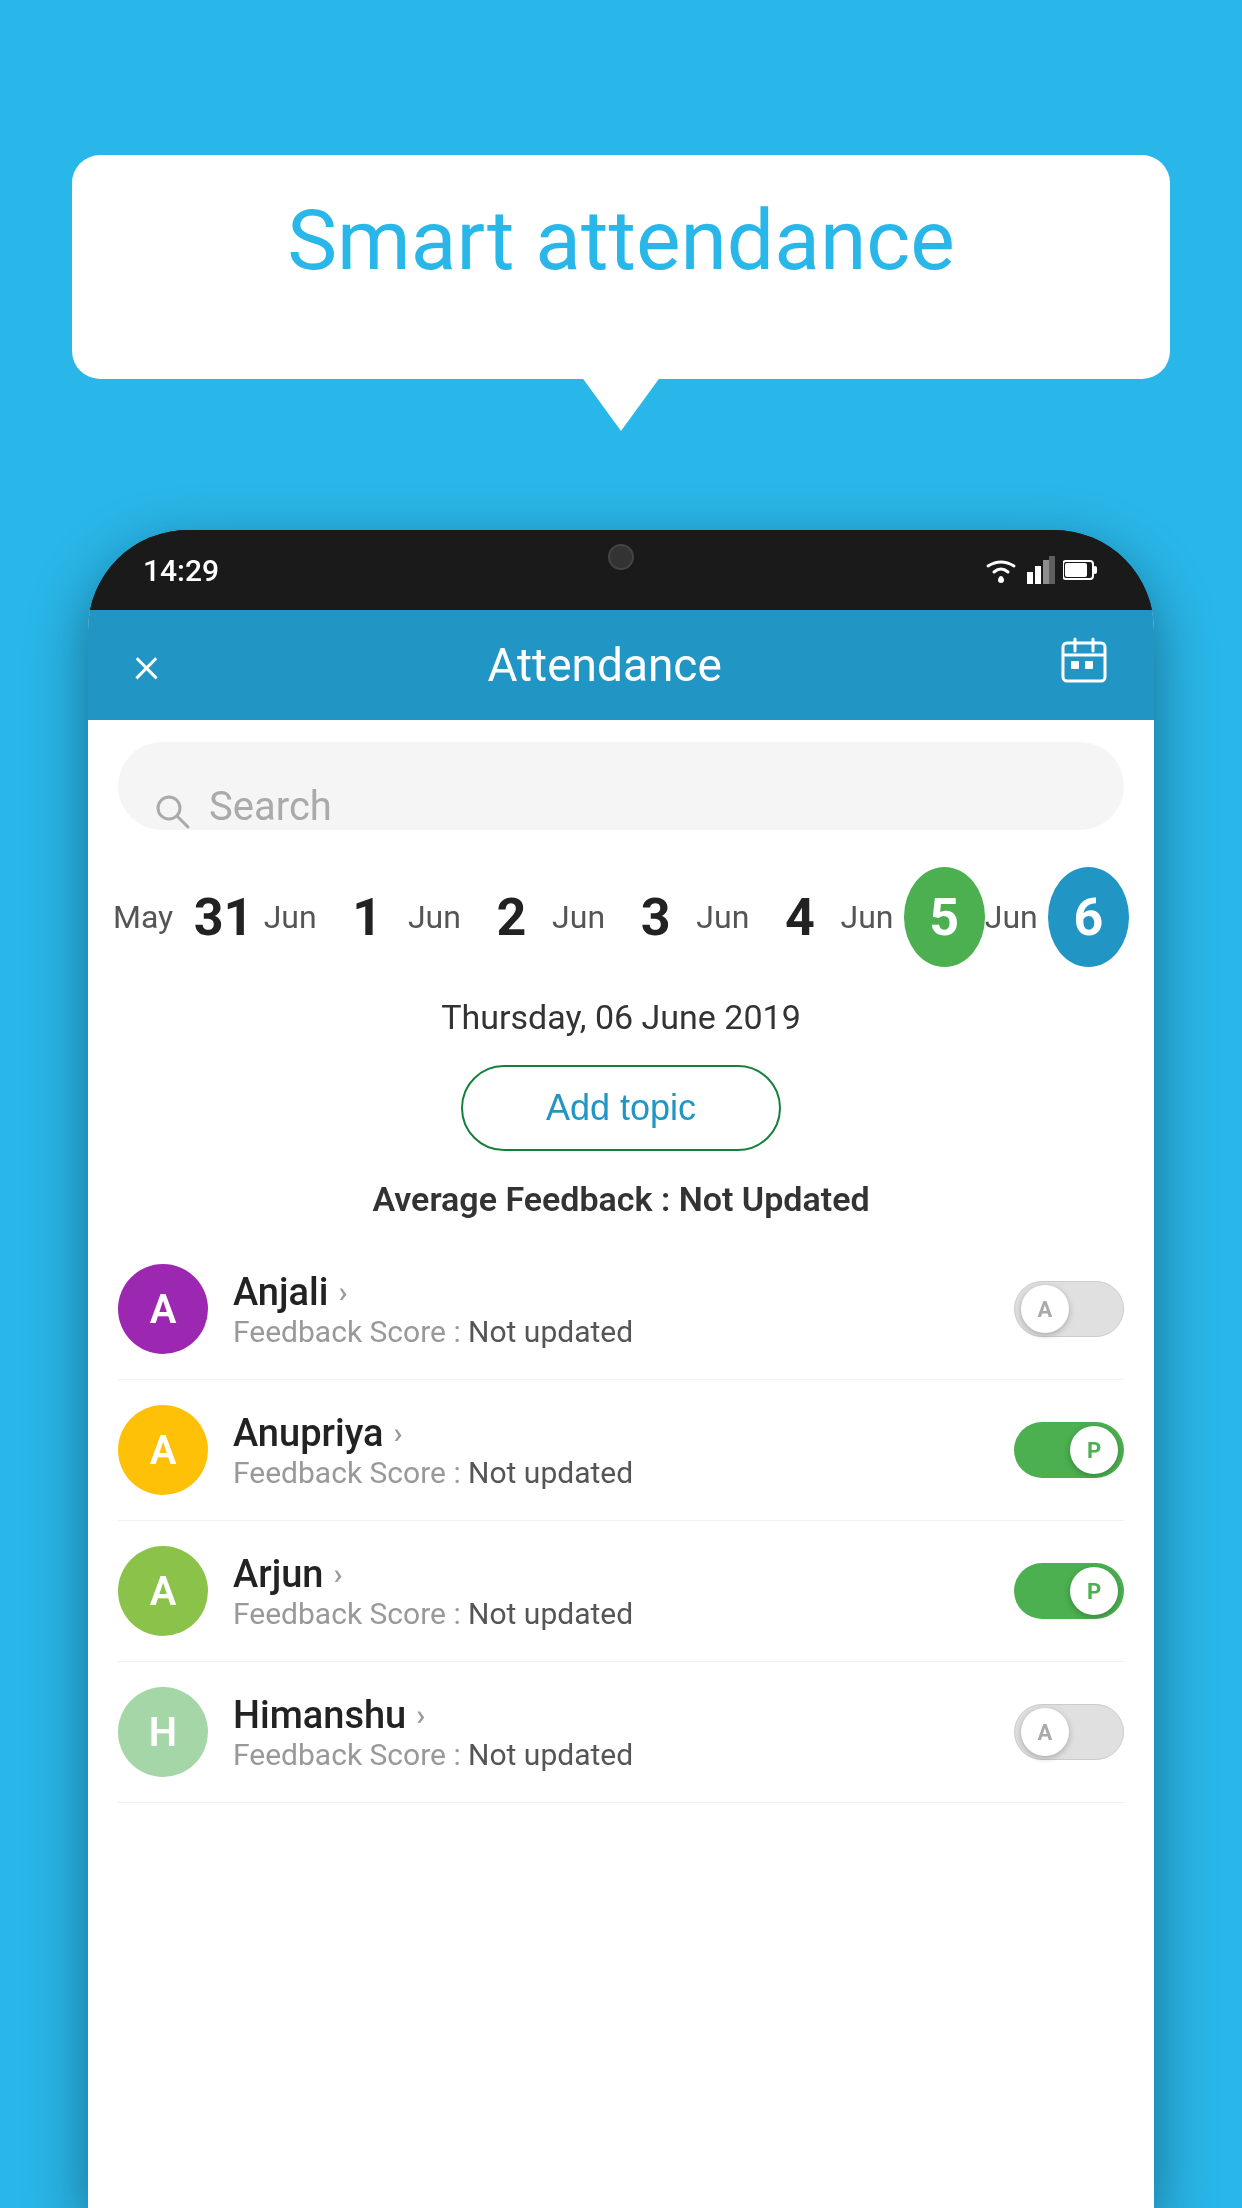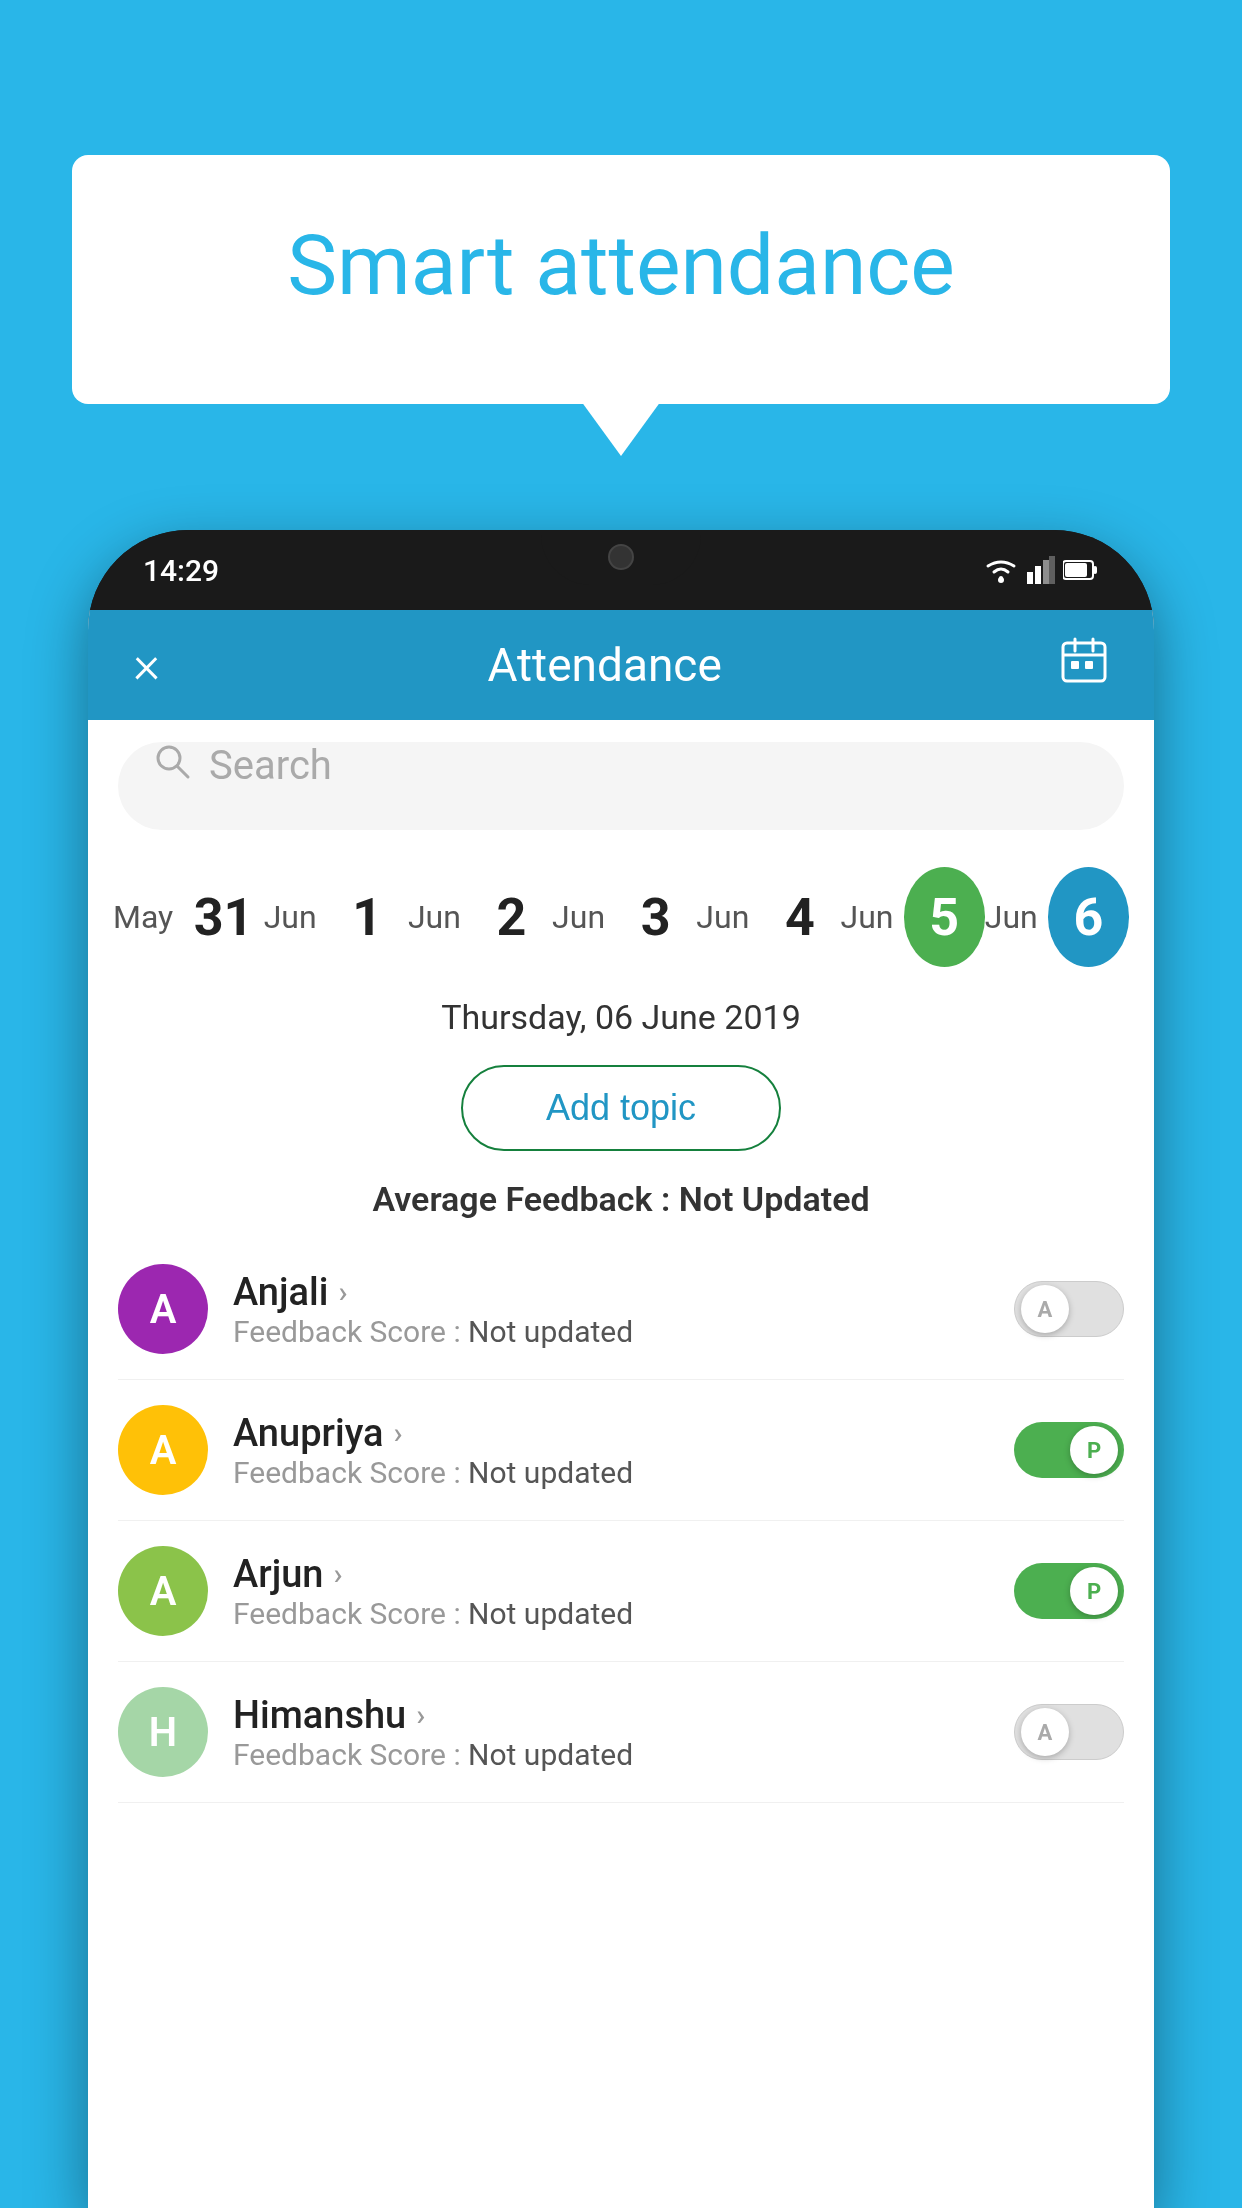--- a/index.html
+++ b/index.html
@@ -16,22 +16,22 @@
     
     .speech-bubble-container {
       position: absolute;
       top: 155px;
       left: 72px;
       right: 72px;
     }
 
     .speech-bubble {
       background: white;
-      border-radius: 16px;
-      padding: 65px 70px 70px;
+      border-radius: 28px;
+      padding: 40px 70px 70px;
       text-align: center;
       position: relative;
     }
 
     .speech-bubble::after {
       content: '';
       position: absolute;
       bottom: -52px;
       left: 50%;
       transform: translateX(-50%);
@@ -153,21 +153,21 @@
       font-size: 44px;
     }
 
     
     .search-bar {
       background: #f5f5f5;
       margin: 22px 30px;
       border-radius: 50px;
       height: 88px;
       display: flex;
-      align-items: flex-start;
+      align-items: flex-end;
       padding: 0 35px;
       gap: 18px;
     }
 
     .search-placeholder {
       font-size: 40px;
       color: #aaa;
     }
 
     

